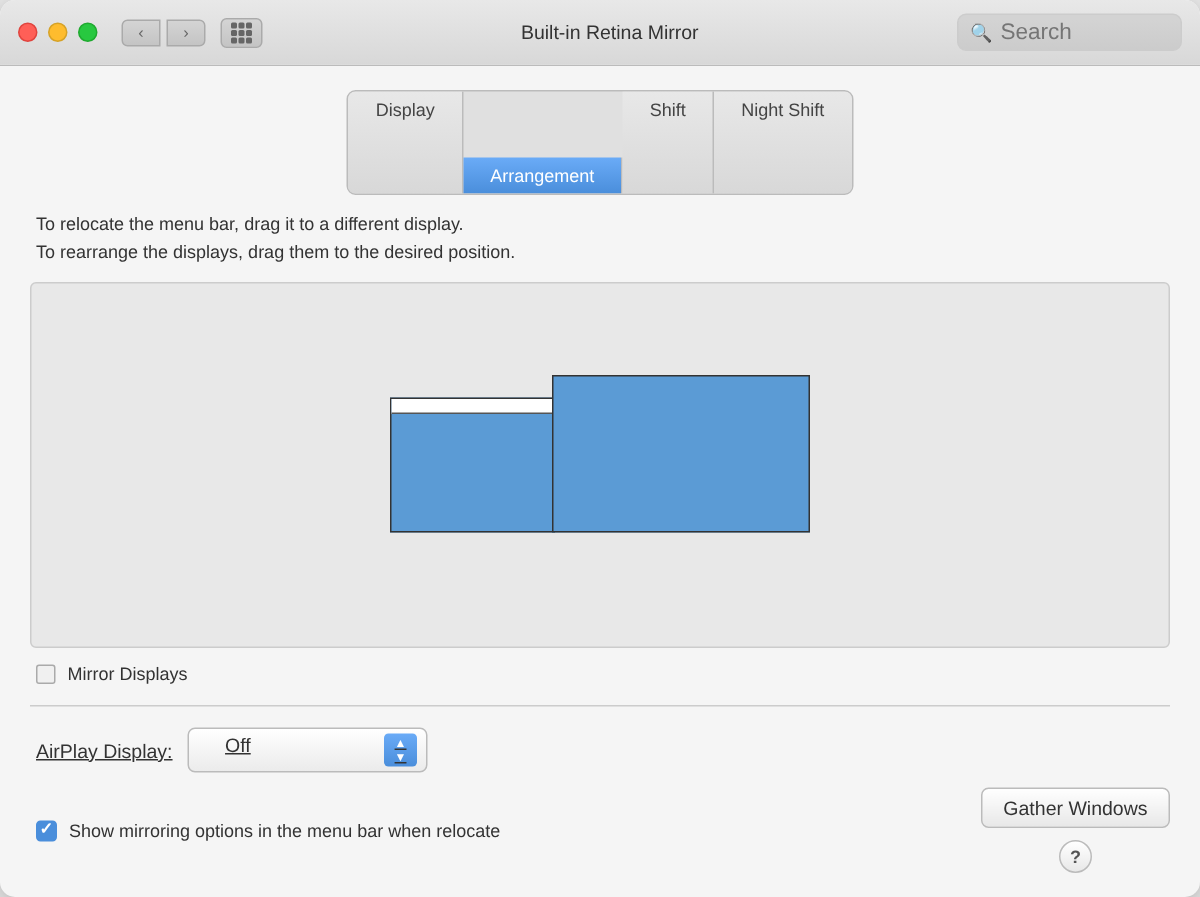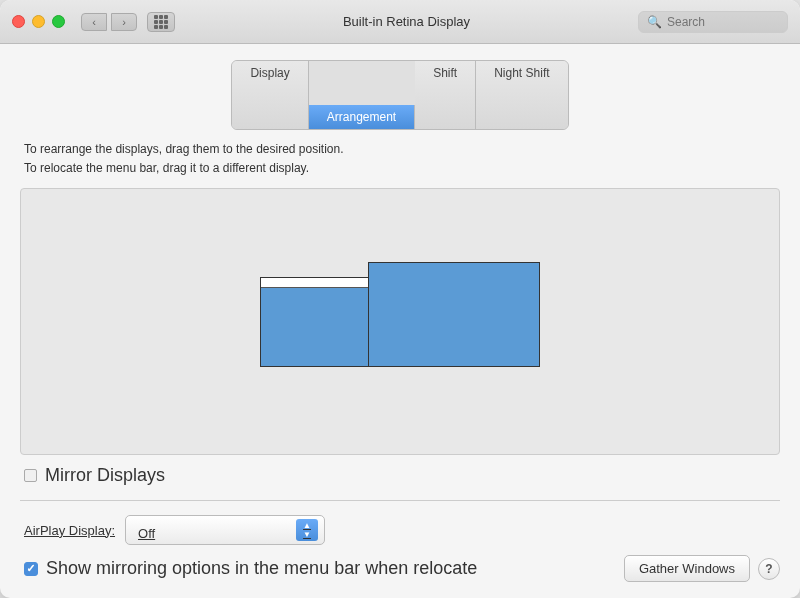--- a/index.html
+++ b/index.html
@@ -119,21 +119,21 @@
       border: 1px solid #ccc;
       border-radius: 6px;
       padding: 3px 8px;
       width: 150px;
       gap: 5px;
     }
 
     .search-box input {
       border: none;
       background: transparent;
-      font-size: 12px;
+      font-size: 15px;
       color: #999;
       outline: none;
       width: 100%;
     }
 
     .search-icon-char {
       color: #999;
       font-size: 12px;
     }
 
@@ -249,48 +249,48 @@
       border-radius: 2px;
       background: #f0f0f0;
       display: flex;
       align-items: center;
       justify-content: center;
       cursor: pointer;
       flex-shrink: 0;
     }
 
     .checkbox-label {
-      font-size: 18px;
+      font-size: 12px;
       color: #333;
     }
 
     
     .airplay-row {
       display: flex;
       align-items: center;
       gap: 10px;
       padding-left: 4px;
       text-decoration: underline;
     }
 
     .airplay-label {
       font-size: 13px;
       color: #333;
       white-space: nowrap;
     }
 
     .select-box {
       display: flex;
-      align-items: flex-end;
+      align-items: flex-start;
       background: linear-gradient(to bottom, #ffffff, #ebebeb);
       border: 1px solid #bbb;
       border-radius: 5px;
-      padding: 3px 6px 3px 12px;
-      cursor: pointer;
-      width: 200px;
+      padding: 3px 6px 3px 24px;
+      cursor: pointer;
+      width: 160px;
       justify-content: space-between;
     }
 
     .select-value {
       font-size: 13px;
       color: #333;
     }
 
     .select-arrows {
       width: 22px;
@@ -338,20 +338,21 @@
       color: white;
       font-size: 11px;
       font-weight: bold;
       line-height: 1;
     }
 
     .right-buttons {
       display: flex;
       align-items: center;
       gap: 8px;
+      flex-direction: column;
     }
 
     .gather-btn {
       background: linear-gradient(to bottom, #ffffff, #e8e8e8);
       border: 1px solid #bbb;
       border-radius: 5px;
       padding: 5px 14px;
       font-size: 13px;
       color: #333;
       cursor: pointer;
@@ -399,39 +400,39 @@
           <div class="grid-dot"></div>
           <div class="grid-dot"></div>
         <div class="grid-dot"></div>
           <div class="grid-dot"></div>
           <div class="grid-dot"></div>
         <div class="grid-dot"></div>
           <div class="grid-dot"></div>
           <div class="grid-dot"></div>
       </div>
     </div>
-    <div class="title">Built-in Retina Display</div>
+    <div class="title">Built-in Retina Mirror</div>
     <div class="search-box">
       <span class="search-icon-char">🔍</span>
       <input type="text" placeholder="Search" style="">
     </div>
   </div>
 
   <div class="content">
 
     <div class="tabs">
       <div class="tab">Display</div>
       <div class="tab active">Arrangement</div>
       <div class="tab">Shift</div>
       <div class="tab">Night Shift</div>
     </div>
 
     <div class="instructions">
+      <div>To relocate the menu bar, drag it to a different display.</div>
       <div>To rearrange the displays, drag them to the desired position.</div>
-      <div>To relocate the menu bar, drag it to a different display.</div>
     </div>
 
     <div class="display-area">
       <div class="monitor-container">
 
         <div class="monitor-left">
           <div class="menu-bar"></div>
         </div>
 
         <div class="monitor-right"></div>

